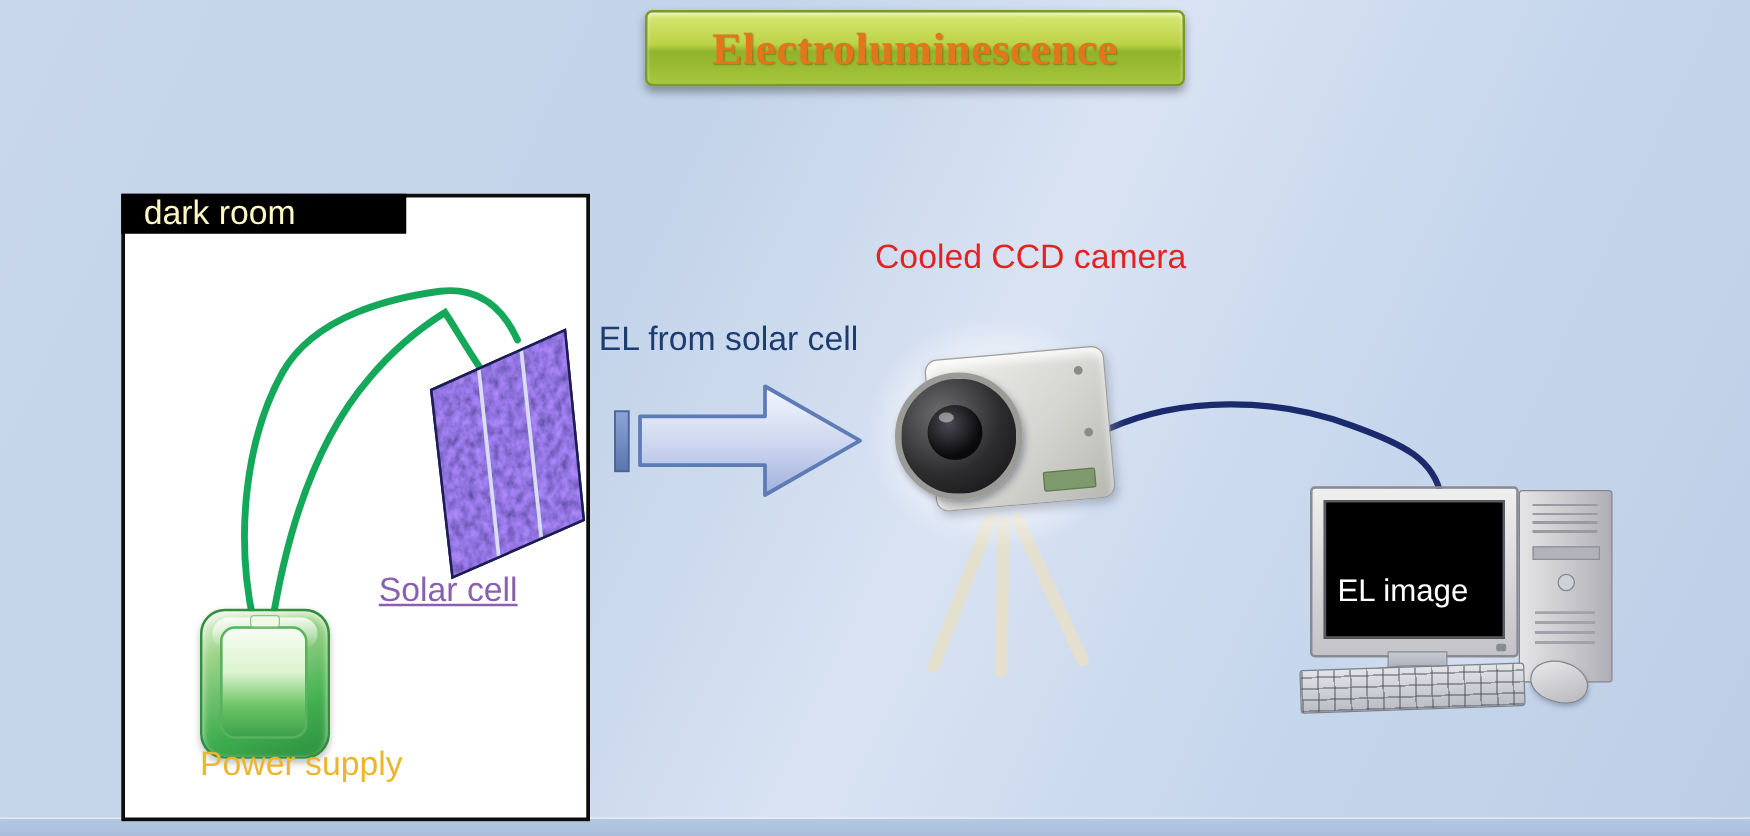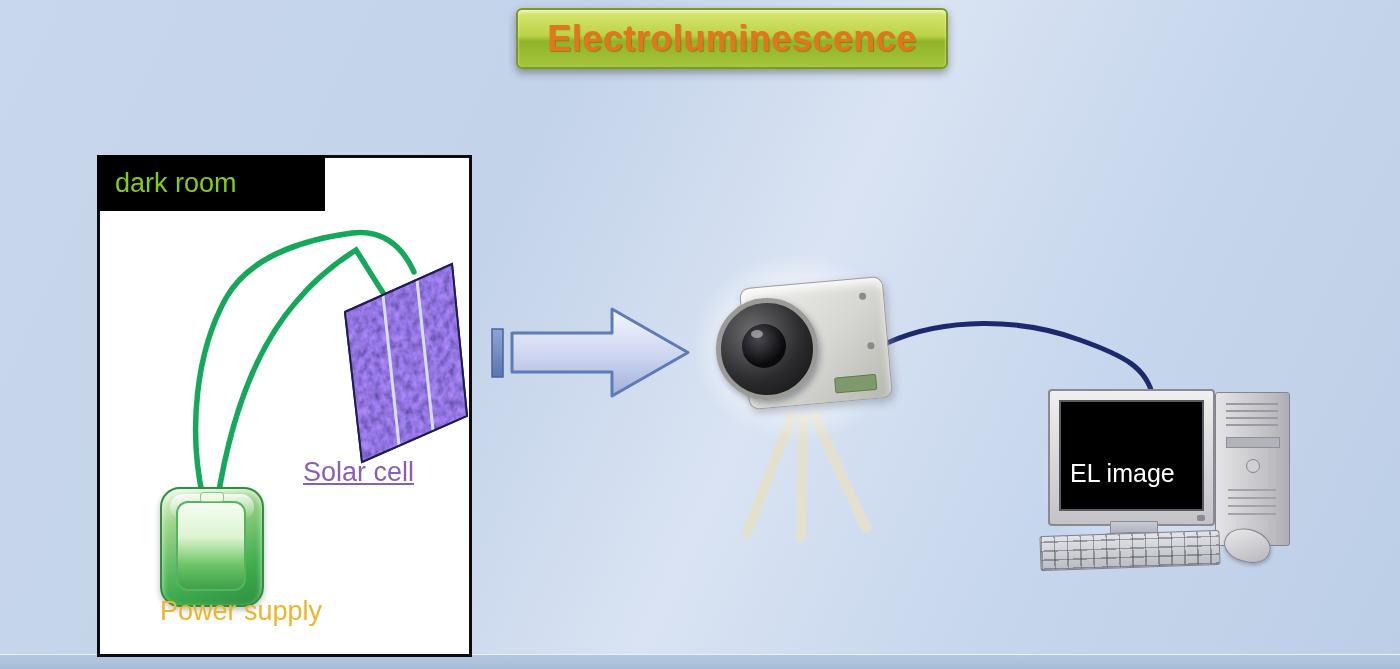--- a/index.html
+++ b/index.html
@@ -15,32 +15,32 @@
   }
   
   .title-banner{
     position:absolute;left:516px;top:8px;width:428px;height:57px;
     border:2px solid #7a9a22;border-radius:6px;
     background:linear-gradient(#d8e876 0%,#bcd246 45%,#8fb32a 55%,#a6c63c 100%);
     box-shadow:0 4px 8px rgba(0,0,0,.35), inset 0 2px 3px rgba(255,255,255,.6);
     display:flex;align-items:center;justify-content:center;
   }
   .title-banner span{
-    font-family:Liberation Sans, sans-serif;font-weight:bold;font-size:36px;
+    font-family:Liberation Serif, serif;font-weight:bold;font-size:36px;
     color:#e2761c;letter-spacing:.5px;
     text-shadow:1px 1px 1px rgba(110,70,0,.45);
   }
   
   .dark-room{
     position:absolute;left:97px;top:155px;width:369px;height:496px;
     background:#ffffff;border:3px solid #0c0c0c;z-index:1;
   }
   .dark-room-label{
-    position:absolute;left:-3px;top:-3px;width:228px;height:56px;
-    background:#000;color:#84cc16;display:flex;align-items:center;
+    position:absolute;left:-3px;top:-3px;width:228px;height:32px;
+    background:#000;color:#fef9c3;display:flex;
     padding-left:18px;box-sizing:border-box;font-size:27px;
   }
   
   .overlay{position:absolute;left:0;top:0;width:1400px;height:669px;z-index:2;pointer-events:none;}
   
   .power-supply{
     position:absolute;left:160px;top:487px;width:100px;height:116px;z-index:3;
     border-radius:20px;border:2px solid #2f8f3f;
     background:linear-gradient(160deg,#eaf7e0 0%,#9fd48a 25%,#3fae4f 70%,#2e8f3e 100%);
     box-shadow:inset 0 3px 6px rgba(255,255,255,.7), 0 3px 6px rgba(0,0,0,.25);
@@ -254,15 +254,17 @@
     <div class="vents"></div>
     <div class="drive"></div>
     <div class="power-btn"></div>
     <div class="vents2"></div>
   </div>
   <div class="keyboard"></div>
   <div class="mouse"></div>
 
   <div class="lbl lbl-solar">Solar cell</div>
   <div class="lbl lbl-power">Power supply</div>
+  <div class="lbl lbl-el">EL from solar cell</div>
+  <div class="lbl lbl-camera">Cooled CCD camera</div>
 
   <div class="bottom-strip"></div>
 </div>
 
 </body></html>

